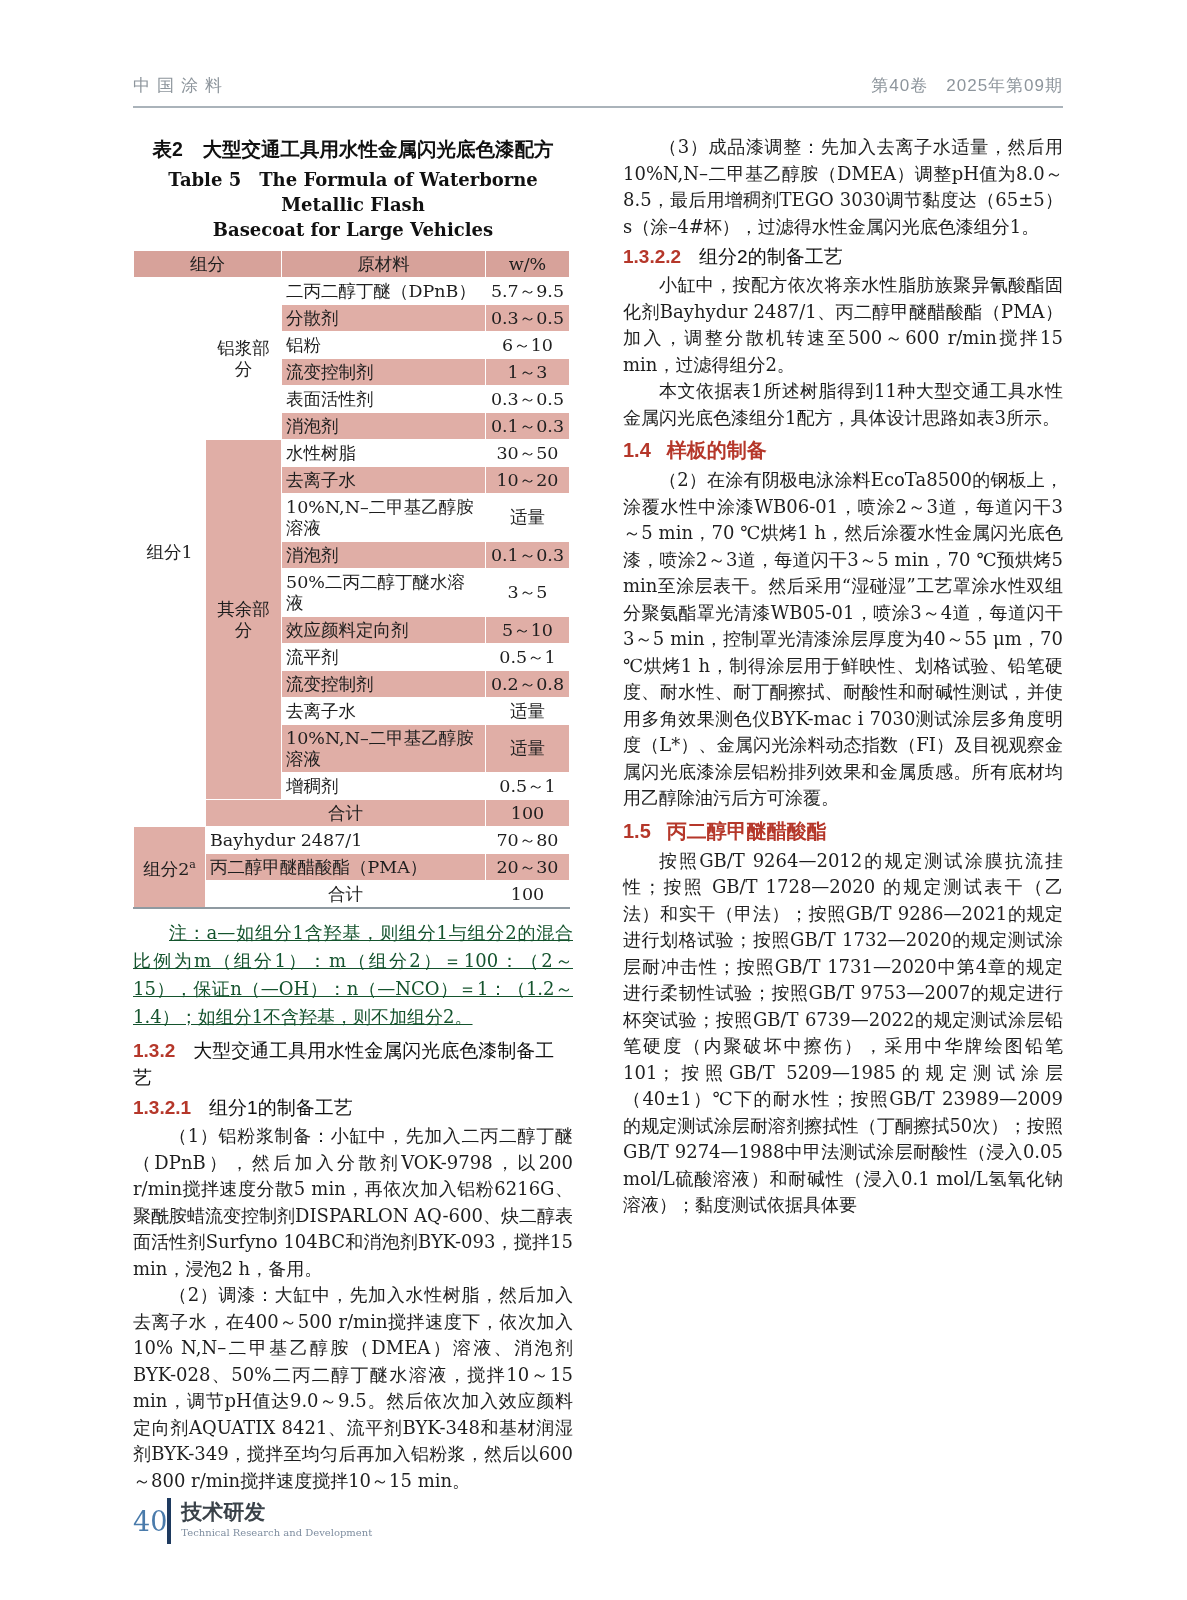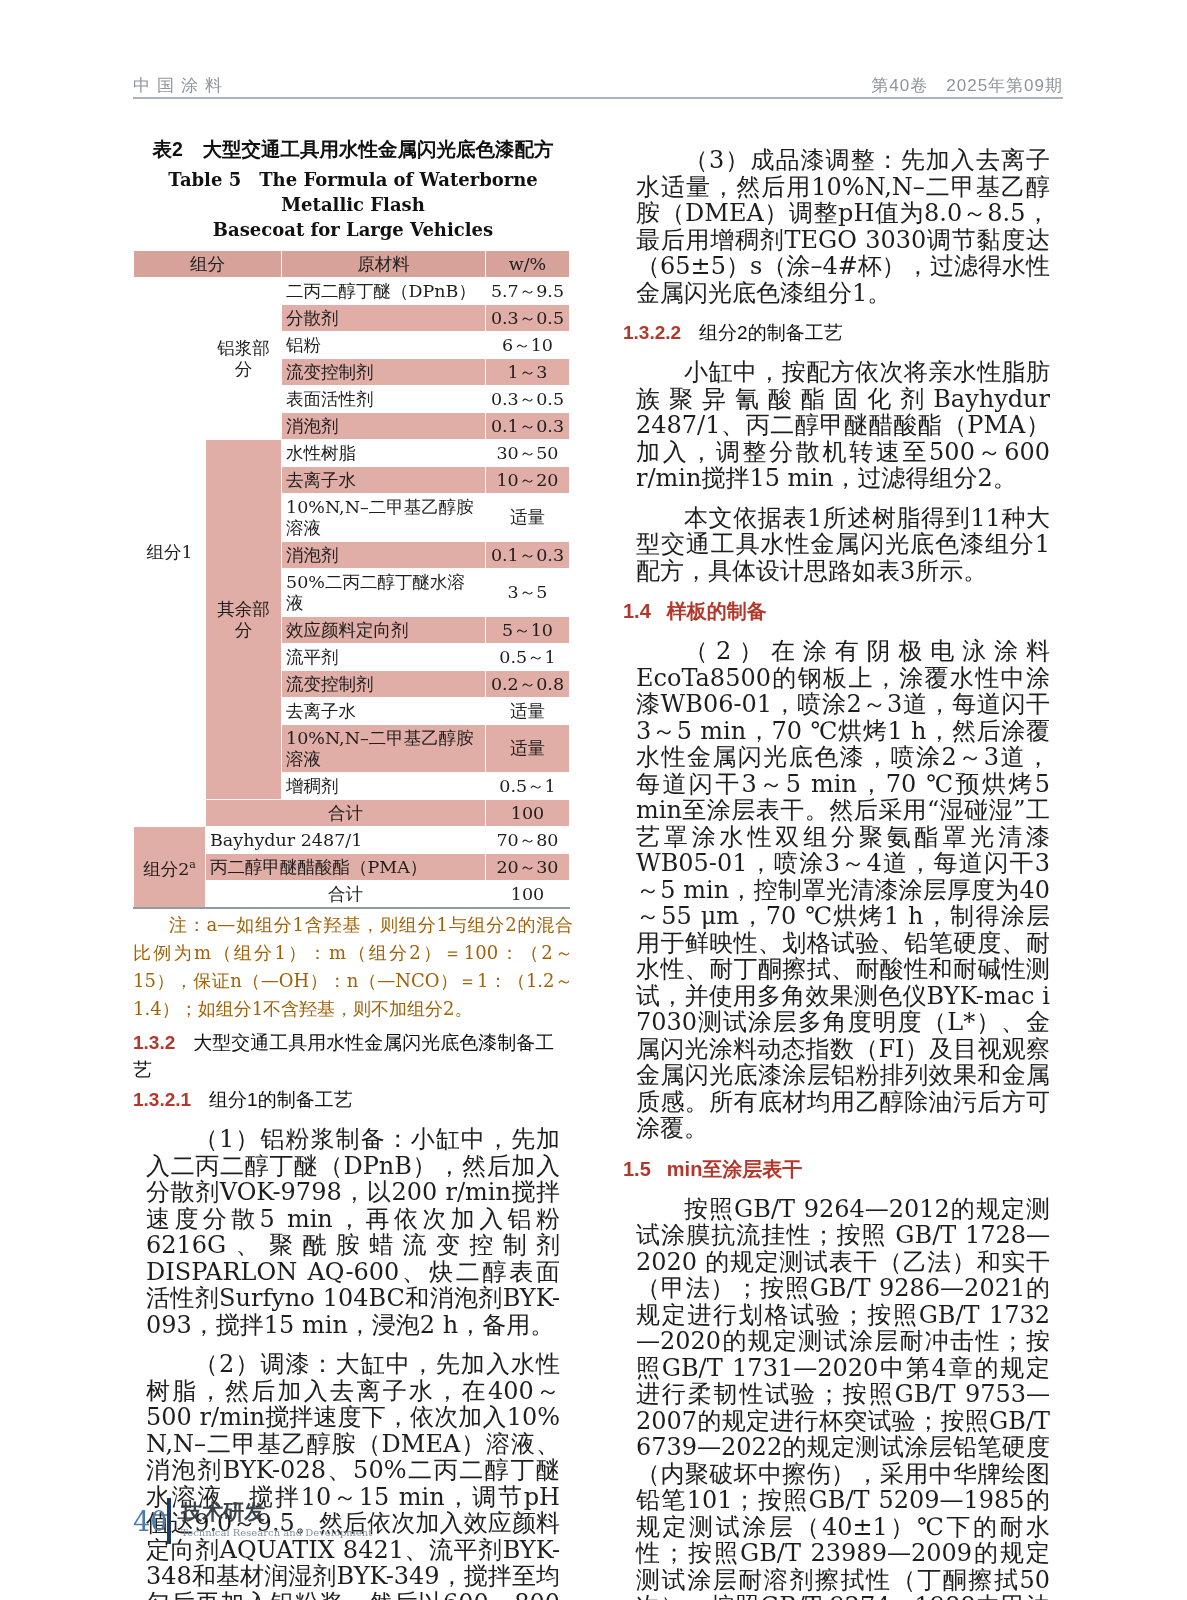--- a/index.html
+++ b/index.html
@@ -2,31 +2,31 @@
 <html><head>
 <meta charset="utf-8">
 <style>
   html,body{margin:0;padding:0;background:#ffffff;}
   .page{position:relative;width:1187px;height:1600px;background:#ffffff;overflow:hidden;
         font-family:"DejaVu Serif","Liberation Serif",serif;color:#1e1e1e;}
 
   
   .runhead{position:absolute;top:74px;left:133px;right:124px;
            display:flex;justify-content:space-between;align-items:center;
-           border-bottom:2px solid #aab3ba;
+           padding-bottom:9px;border-bottom:2px solid #aab3ba;
            font-family:"Liberation Sans",sans-serif;font-size:17px;color:#8d959c;}
   .runhead .jname{letter-spacing:7px;}
   .runhead .jissue{letter-spacing:1px;}
 
   
   .content{position:absolute;top:134px;left:133px;right:124px;display:flex;gap:50px;}
   .col{width:440px;}
   .col.right{flex:1;}
 
-  p.body{margin:13px;font-size:24px;line-height:26.5px;text-align:justify;text-indent:2em;}
+  p.body{margin:0;font-size:18px;line-height:26.5px;text-align:justify;text-indent:2em;}
 
   
   .h3{margin:3px 0 2px;font-size:19px;line-height:27px;
       font-family:"Liberation Sans",sans-serif;}
   .h3 .hnum{color:#b5372a;font-weight:bold;margin-right:18px;}
   .h3 .htxt{color:#111;}
   .h2red{margin:5px 0 3px;font-size:20px;line-height:28px;font-weight:bold;
          font-family:"Liberation Sans",sans-serif;color:#b5372a;}
   .h2red .hnum{margin-right:16px;}
 
@@ -40,22 +40,22 @@
   td.th{background:#d7a29a;text-align:center;font-weight:normal;padding:6px 4px;}
   .w{background:#ffffff;}
   .p{background:#e0aea6;}
   td.gcell{text-align:center;}
   td.scell{text-align:center;}
   td.m{text-align:left;padding-left:6px;}
   td.v{text-align:center;}
   td.tot{text-align:center;}
   td sup{font-size:11px;}
 
-  .tnote{margin:2px 0 6px;font-size:18px;line-height:28px;color:#a16207;
-         text-align:justify;text-indent:2em;}
+  .tnote{margin:10px 0 6px;font-size:18px;line-height:28px;color:#14532d;
+         text-align:justify;text-indent:2em;text-decoration:underline;}
 
   
   .pfoot{position:absolute;left:133px;top:1498px;display:flex;align-items:center;}
   .pfoot .pno{font-size:27px;color:#4a7bab;margin-right:0;font-family:"DejaVu Serif",serif;}
   .pfoot .bar{width:4px;height:46px;background:#1e3a5f;margin-right:10px;}
   .pfoot .sec-zh{font-family:"Liberation Sans",sans-serif;font-weight:bold;
                  font-size:21px;color:#3a4249;line-height:24px;}
   .pfoot .sec-en{font-size:10px;color:#7f8ea0;line-height:18px;text-align:right;}
 </style>
 </head>
@@ -199,21 +199,21 @@
       <div class="h3">
         <span class="hnum">1.3.2.2</span><span class="htxt">组分2的制备工艺</span>
       </div>
       <p class="body">小缸中，按配方依次将亲水性脂肪族聚异氰酸酯固化剂Bayhydur 2487/1、丙二醇甲醚醋酸酯（PMA）加入，调整分散机转速至500～600 r/min搅拌15 min，过滤得组分2。</p>
       <p class="body">本文依据表1所述树脂得到11种大型交通工具水性金属闪光底色漆组分1配方，具体设计思路如表3所示。</p>
       <div class="h2red">
         <span class="hnum">1.4</span><span>样板的制备</span>
       </div>
       <p class="body">（2）在涂有阴极电泳涂料EcoTa8500的钢板上，涂覆水性中涂漆WB06-01，喷涂2～3道，每道闪干3～5 min，70 ℃烘烤1 h，然后涂覆水性金属闪光底色漆，喷涂2～3道，每道闪干3～5 min，70 ℃预烘烤5 min至涂层表干。然后采用“湿碰湿”工艺罩涂水性双组分聚氨酯罩光清漆WB05-01，喷涂3～4道，每道闪干3～5 min，控制罩光清漆涂层厚度为40～55 μm，70 ℃烘烤1 h，制得涂层用于鲜映性、划格试验、铅笔硬度、耐水性、耐丁酮擦拭、耐酸性和耐碱性测试，并使用多角效果测色仪BYK-mac i 7030测试涂层多角度明度（L*）、金属闪光涂料动态指数（FI）及目视观察金属闪光底漆涂层铝粉排列效果和金属质感。所有底材均用乙醇除油污后方可涂覆。</p>
       <div class="h2red">
-        <span class="hnum">1.5</span><span>min至涂层表干</span>
+        <span class="hnum">1.5</span><span>丙二醇甲醚醋酸酯</span>
       </div>
       <p class="body">按照GB/T 9264—2012的规定测试涂膜抗流挂性；按照 GB/T 1728—2020 的规定测试表干（乙法）和实干（甲法）；按照GB/T 9286—2021的规定进行划格试验；按照GB/T 1732—2020的规定测试涂层耐冲击性；按照GB/T 1731—2020中第4章的规定进行柔韧性试验；按照GB/T 9753—2007的规定进行杯突试验；按照GB/T 6739—2022的规定测试涂层铅笔硬度（内聚破坏中擦伤），采用中华牌绘图铅笔101；按照GB/T 5209—1985的规定测试涂层（40±1）℃下的耐水性；按照GB/T 23989—2009的规定测试涂层耐溶剂擦拭性（丁酮擦拭50次）；按照GB/T 9274—1988中甲法测试涂层耐酸性（浸入0.05 mol/L硫酸溶液）和耐碱性（浸入0.1 mol/L氢氧化钠溶液）；黏度测试依据具体要</p>
     </div>
 
   </div>
 
   <div class="pfoot">
     <span class="pno">40</span>
     <span class="bar"></span>
     <span>

